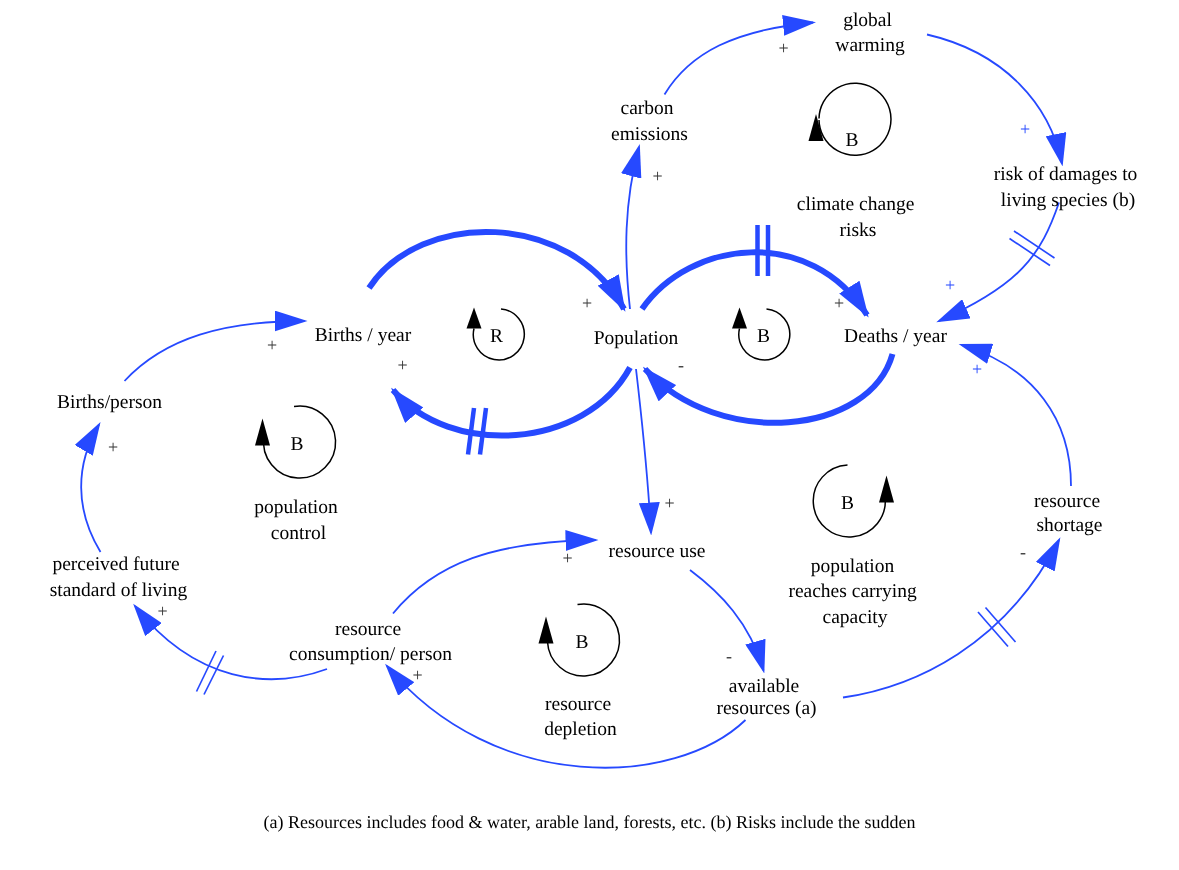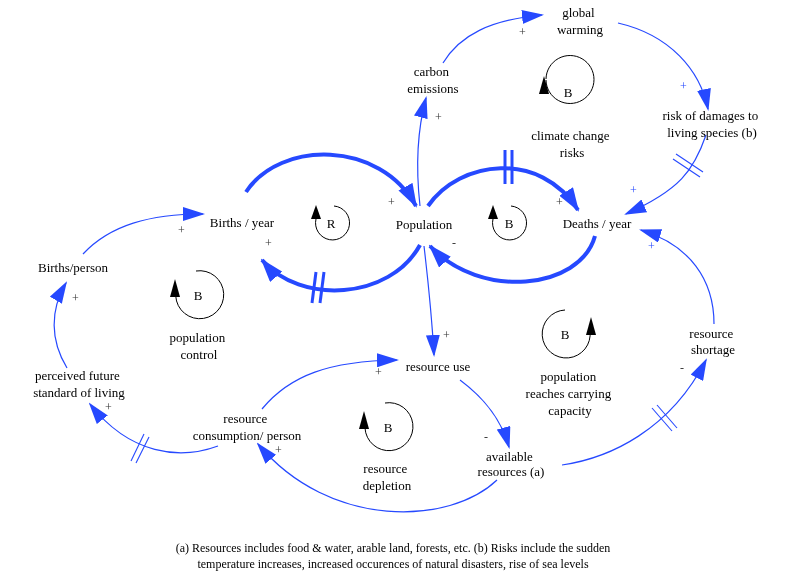--- a/index.html
+++ b/index.html
@@ -185,14 +185,13 @@
     <text class="loopletter" x="388" y="432" text-anchor="middle">B</text>
     <text class="node" text-anchor="middle">
       <tspan x="387" y="473">resource</tspan>
       <tspan x="387" y="490">depletion</tspan>
     </text>
   </g>
 </svg>
 
 <div class="caption">
   <div>(a) Resources includes food &amp; water, arable land, forests, etc. (b) Risks include the sudden</div>
-  <div>temperature increases, increased occurences of natural disasters, rise of sea levels</div>
 </div>
 
 </body></html>

